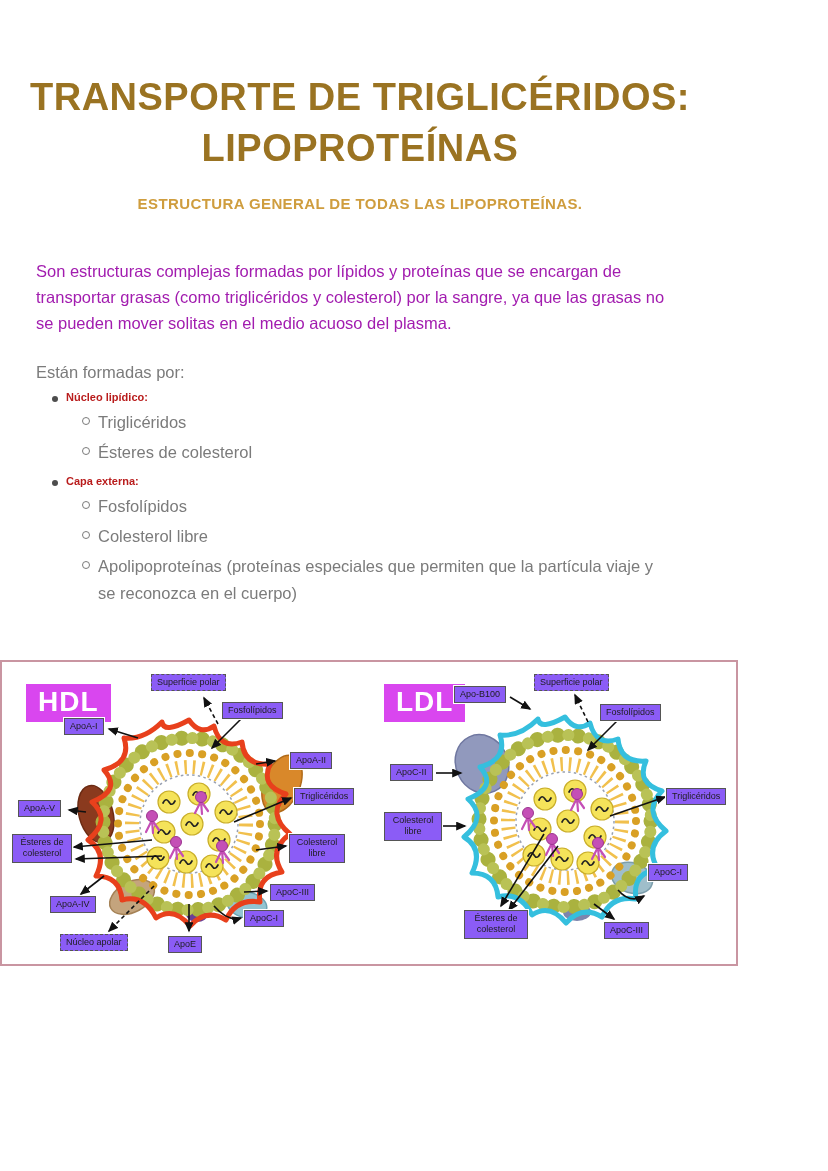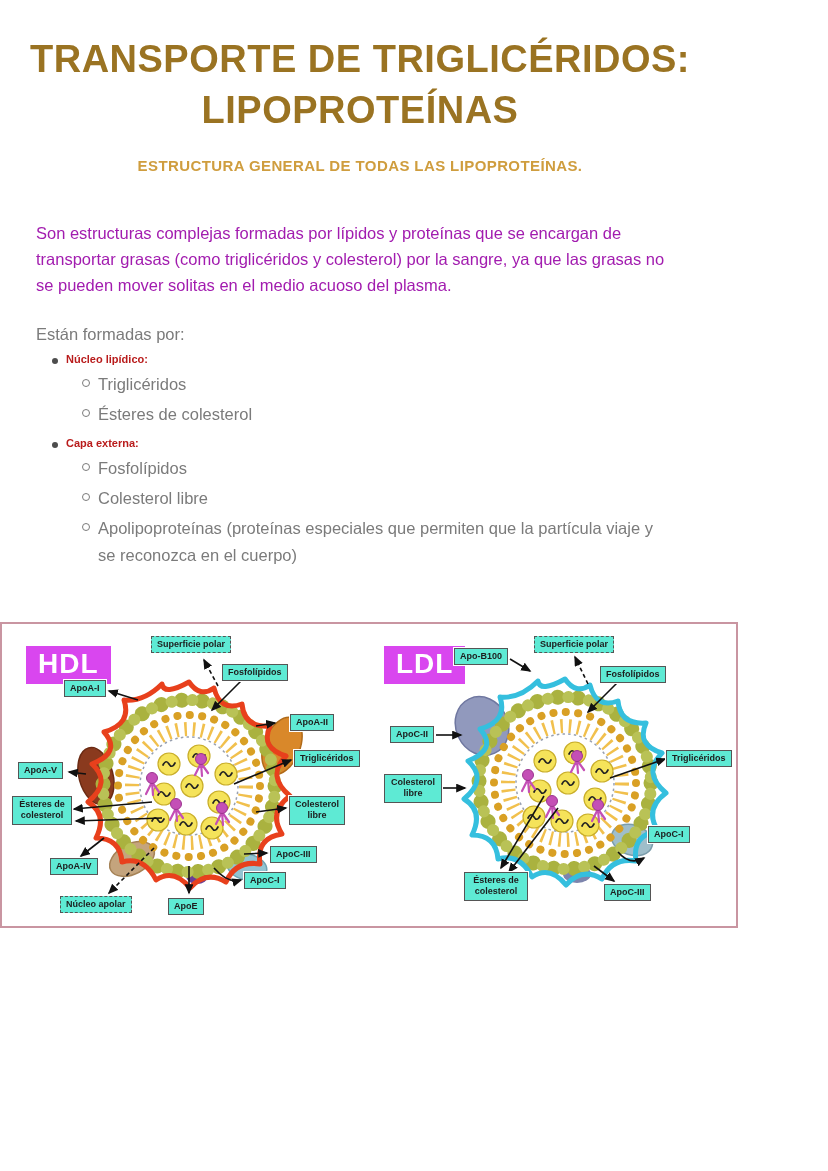--- a/index.html
+++ b/index.html
@@ -1,21 +1,21 @@
 <!DOCTYPE html>
 <html><head>
 <meta charset="utf-8">
 <style>
   * { margin:0; padding:0; box-sizing:border-box; }
   html,body { background:#ffffff; }
   body {
     width:828px; height:1171px; margin:0 auto; position:relative;
     font-family:"Liberation Sans","DejaVu Sans",sans-serif; overflow:hidden;
   }
-  .page { width:720px; height:1171px; padding-top:34px; background:#fff; }
+  .page { width:720px; height:1171px; padding-top:72px; background:#fff; }
 
   
   .main-title {
     text-align:center; color:#9a7322; font-weight:800; font-size:38px;
     line-height:1.35; letter-spacing:.5px;
   }
   .intro {
     margin:32px auto 0; width:690px; text-align:center;
     color:#7b7b7b; font-size:16px; line-height:1.62;
   }
@@ -59,22 +59,22 @@
   .panel { position:absolute; top:4px; width:360px; height:296px; }
   .panel.hdl { left:4px; }
   .panel.ldl { left:370px; }
   .panel svg { position:absolute; left:0; top:0; }
 
   .badge {
     position:absolute; background:#d946ef; color:#fff; font-weight:700;
     font-size:28px; padding:2px 12px 4px; letter-spacing:1px;
   }
   .lbl {
-    position:absolute; background:#5eead4; border:1.3px solid #555; color:#1d1d1d;
-    font-size:9px; font-weight:700; padding:2px 5px; white-space:nowrap;
+    position:absolute; background:#8b5cf6; border:1.3px solid #555; color:#1d1d1d;
+    font-size:9px; font-weight:400; padding:2px 5px; white-space:nowrap;
     text-align:center; line-height:1.25; box-shadow:0 0 0 1px #fff;
   }
   .lbl.dashed { border-style:dashed; }
   .lbl.wrap { white-space:normal; }
 </style>
 </head>
 <body>
 
 <div class="page">
 

